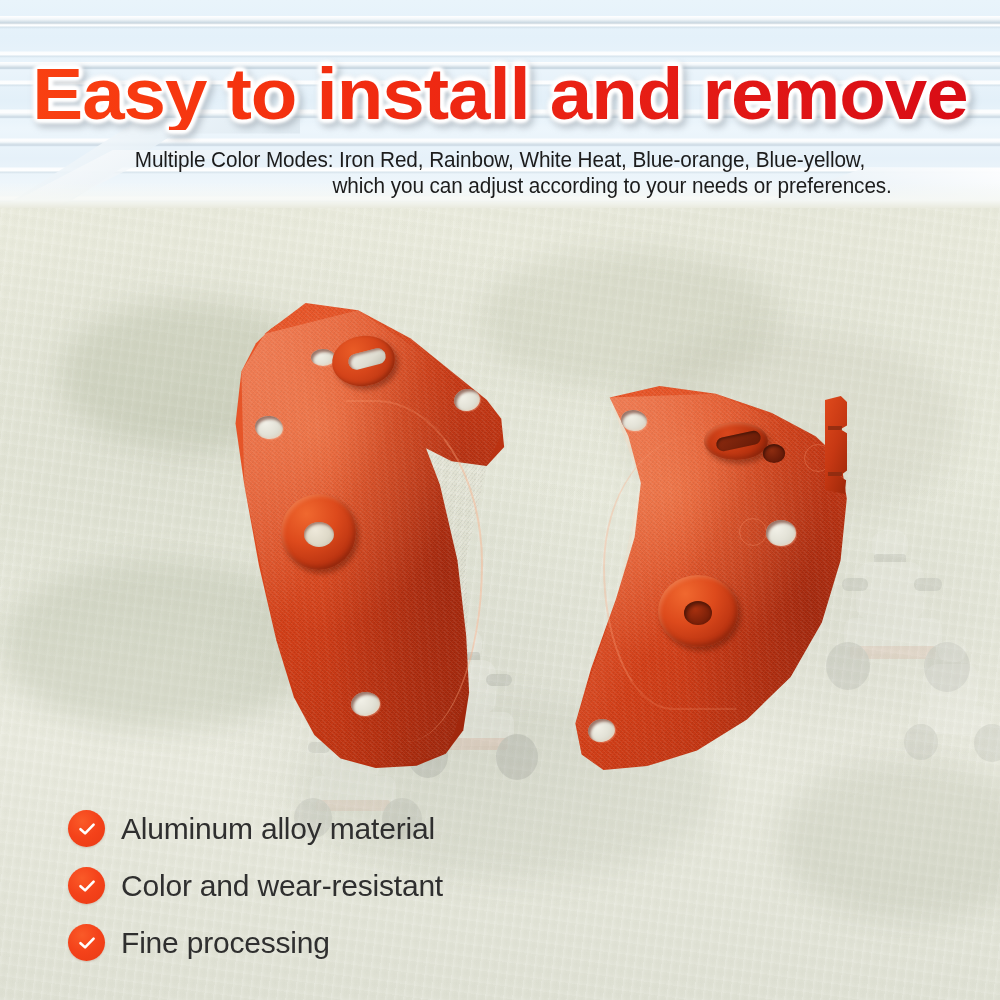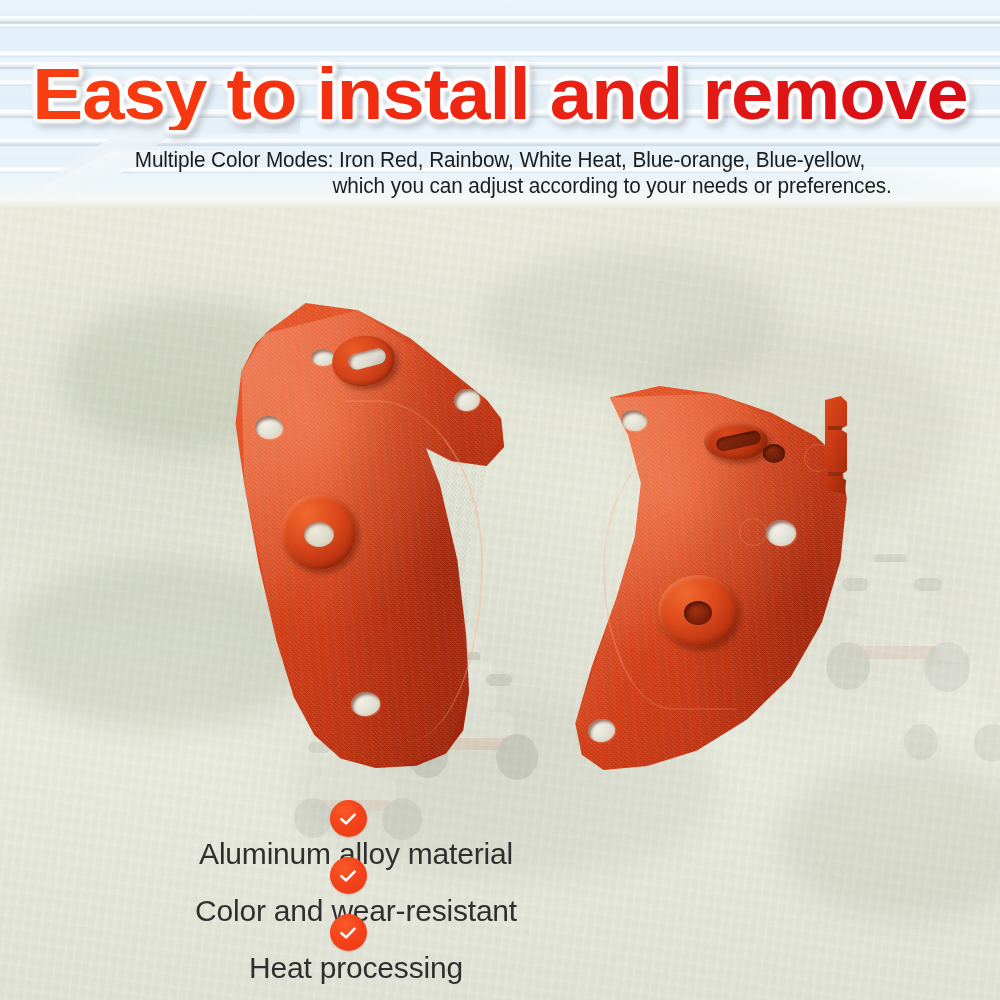--- a/index.html
+++ b/index.html
@@ -249,21 +249,20 @@
   
   .features {
     position: absolute;
     left: 68px; top: 800px;
     width: 560px;
   }
   .feature-row {
     display: flex;
     align-items: center;
     height: 57px;
-    flex-direction: column;
   }
   .check-icon {
     width: 37px; height: 37px;
     flex: 0 0 37px;
     border-radius: 50%;
     background: radial-gradient(circle at 38% 30%, #fa5a28 0%, #f4421a 48%, #ea3a14 100%);
     display: flex;
     align-items: center;
     justify-content: center;
     box-shadow: 0 1px 2px rgba(120,60,40,0.20);
@@ -458,18 +457,18 @@
       </span>
       <span class="feature-label">Color and wear-resistant</span>
     </div>
 
     <div class="feature-row">
       <span class="check-icon">
         <svg width="22" height="22" viewBox="0 0 22 22" aria-hidden="true">
           <path d="M4.5 11.2 L9.1 15.4 L17.6 6.6" fill="none" stroke="#ffffff" stroke-width="2.6" stroke-linecap="round" stroke-linejoin="round"></path>
         </svg>
       </span>
-      <span class="feature-label">Heat processing</span>
+      <span class="feature-label">Fine processing</span>
     </div>
 
   </div>
 
 </div>
 
 </body></html>

